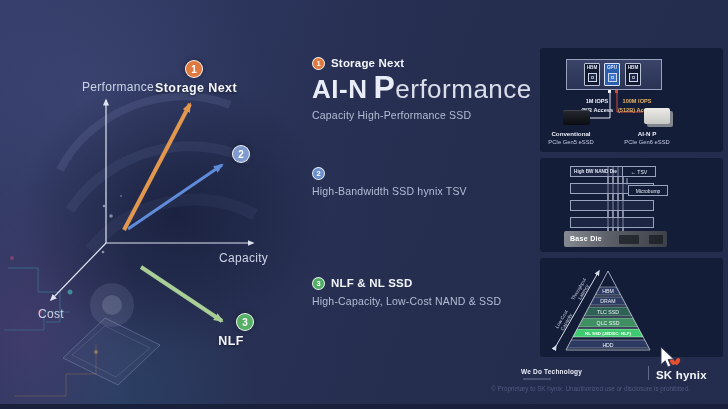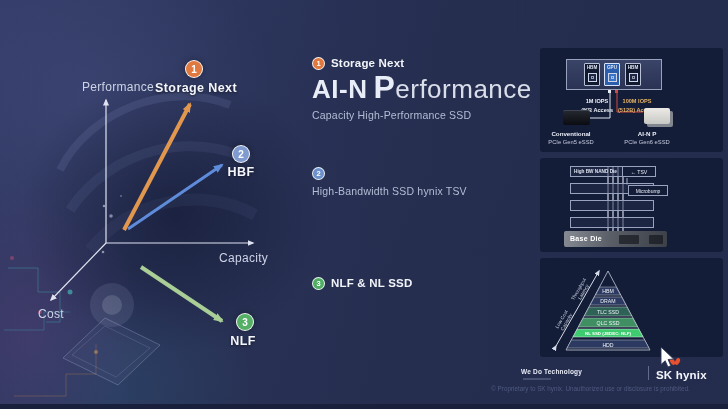--- a/index.html
+++ b/index.html
@@ -132,25 +132,24 @@
   <div class="axis-label" style="left:219px;top:251px;">Capacity</div>
   <div class="axis-label" style="left:38px;top:307px;">Cost</div>
 
   <div class="vec-badge" style="left: 185px; top: 60px; background: rgb(224, 121, 63);">
       <span>1</span>
     </div>
   <div class="vec-label" style="left:141px;top:81px;">Storage Next</div>
   <div class="vec-badge" style="left: 232px; top: 145px; background: rgb(127, 155, 208);">
       <span>2</span>
     </div>
-  <div class="vec-label" style="left:186px;top:165px;">HBF</div>
   <div class="vec-badge" style="left: 236px; top: 313px; background: rgb(85, 176, 102);">
       <span>3</span>
     </div>
-  <div class="vec-label" style="left:188px;top:334px;">NLF</div>
+  <div class="vec-label" style="left:176px;top:334px;">NLF</div>
 
   <div class="section" style="top:56px;">
     <div class="eyebrow">
       <span class="badge-sm" style="background: rgb(224, 121, 63);">
           <span>1</span>
         </span>
       <span class="eyebrow-text">Storage Next</span>
     </div>
     <div class="title">
       <span class="tb">AI-N</span><span class="ti">P</span><span class="tl">erformance</span>
@@ -167,20 +166,21 @@
     <div class="subtitle">High-Bandwidth SSD hynix TSV</div>
   </div>
 
   <div class="section" style="top:276px;">
     <div class="eyebrow">
       <span class="badge-sm" style="background: rgb(79, 174, 99);">
           <span>3</span>
         </span>
       <span class="eyebrow-text">NLF &amp; NL SSD</span>
     </div>
+    <div class="subtitle">High-Capacity, Low-Cost NAND &amp; SSD</div>
   </div>
 
   <div class="panel" style="top:48px;height:104px;">
     <div class="board">
       <div class="chip" style="left:17px;">
         <span class="clabel">HBM</span>
         <span class="die-ic"></span>
       </div>
       <div class="chip gpu" style="left:37px;">
         <span class="clabel">GPU</span>

